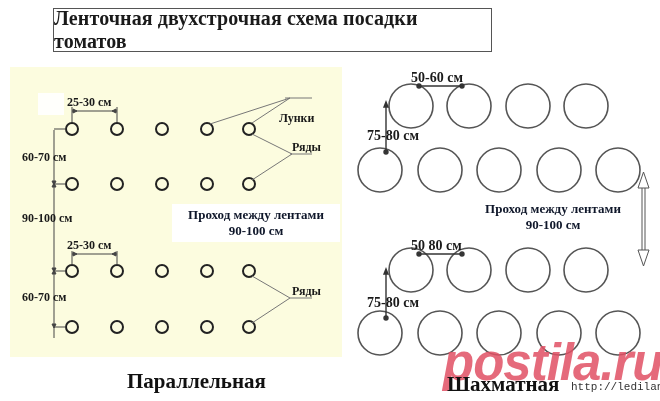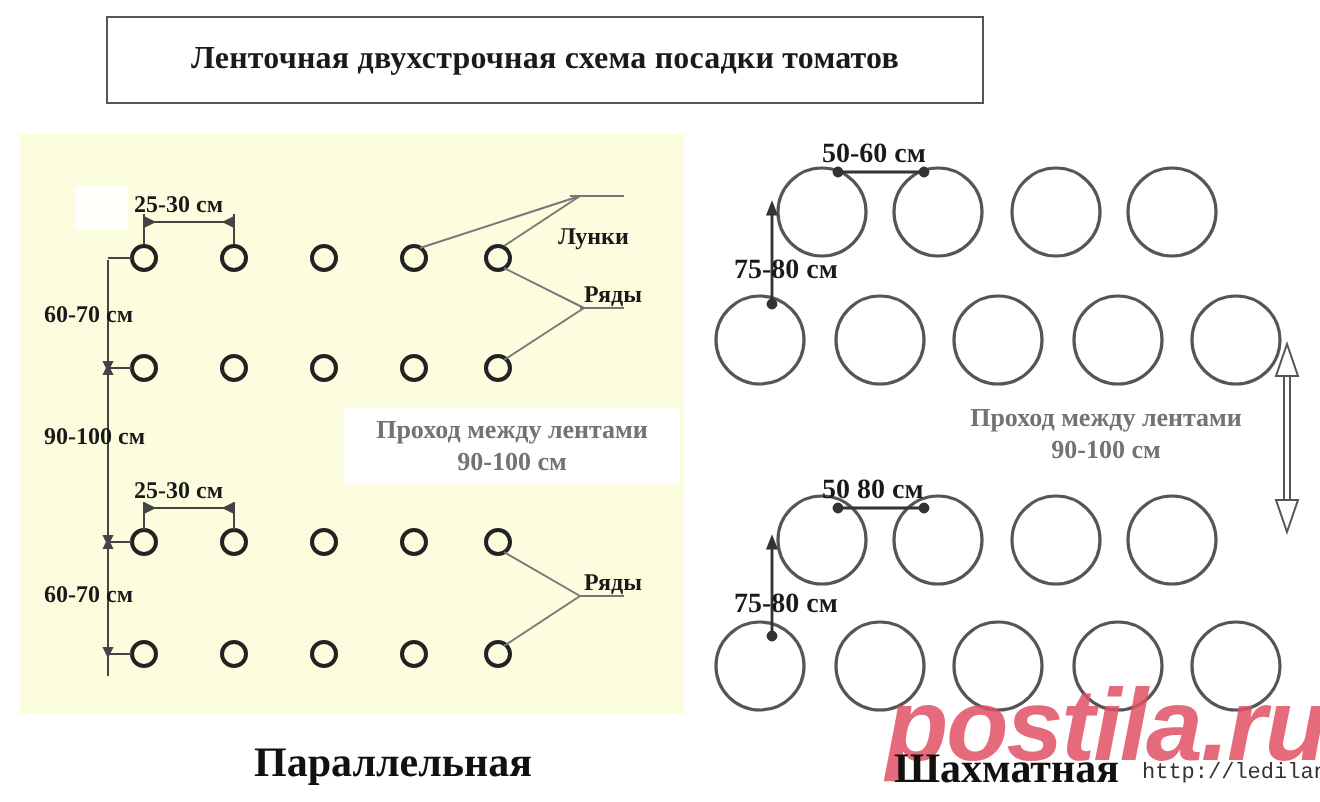--- a/index.html
+++ b/index.html
@@ -1,24 +1,24 @@
 <!DOCTYPE html>
 <html><head>
 <meta charset="utf-8">
 <style>
   html, body { margin: 0; padding: 0; background: #ffffff; }
   body { width: 660px; height: 401px; position: relative; overflow: hidden; font-family: "Liberation Serif", "DejaVu Serif", serif; }
   .title-box { position: absolute; left: 53px; top: 8px; width: 439px; height: 44px; border: 1px solid #555; box-sizing: border-box; background: #fff; display: flex; align-items: center; justify-content: center; }
-  .title-box span { font-weight: bold; font-size: 16px; color: #1a1a1a; letter-spacing: 0.1px; }
+  .title-box span { font-weight: bold; font-size: 20px; color: #1a1a1a; letter-spacing: 0.1px; }
   .yellow-panel { position: absolute; left: 10px; top: 67px; width: 332px; height: 290px; background: #fcfcdf; }
   svg.layer { position: absolute; left: 0; top: 0; }
   .lbl { position: absolute; font-weight: bold; color: #1a1a1a; white-space: nowrap; }
   .lbl.small { font-size: 12px; }
   .lbl.mid { font-size: 14px; }
-  .passage { position: absolute; background: #ffffff; text-align: center; font-weight: bold; font-size: 13px; color: #737373; line-height: 16px; }
+  .passage { position: absolute; background: #ffffff; text-align: center; font-weight: bold; font-size: 13px; color: #0f172a; line-height: 16px; }
   .caption { position: absolute; font-weight: bold; font-size: 21px; color: #111; }
   .watermark { position: absolute; left: 443px; top: 337px; font-family: "Liberation Sans", "DejaVu Sans", sans-serif; font-style: italic; font-weight: bold; font-size: 51px; color: rgba(224, 80, 100, 0.85); letter-spacing: -1px; line-height: 1; }
   .url { position: absolute; left: 571px; top: 381px; font-family: "Liberation Mono", "DejaVu Sans Mono", monospace; font-size: 11px; color: #333; }
 </style>
 </head>
 <body>
 
 <div class="title-box">
   <span>Ленточная двухстрочная схема посадки томатов</span>
 </div>

